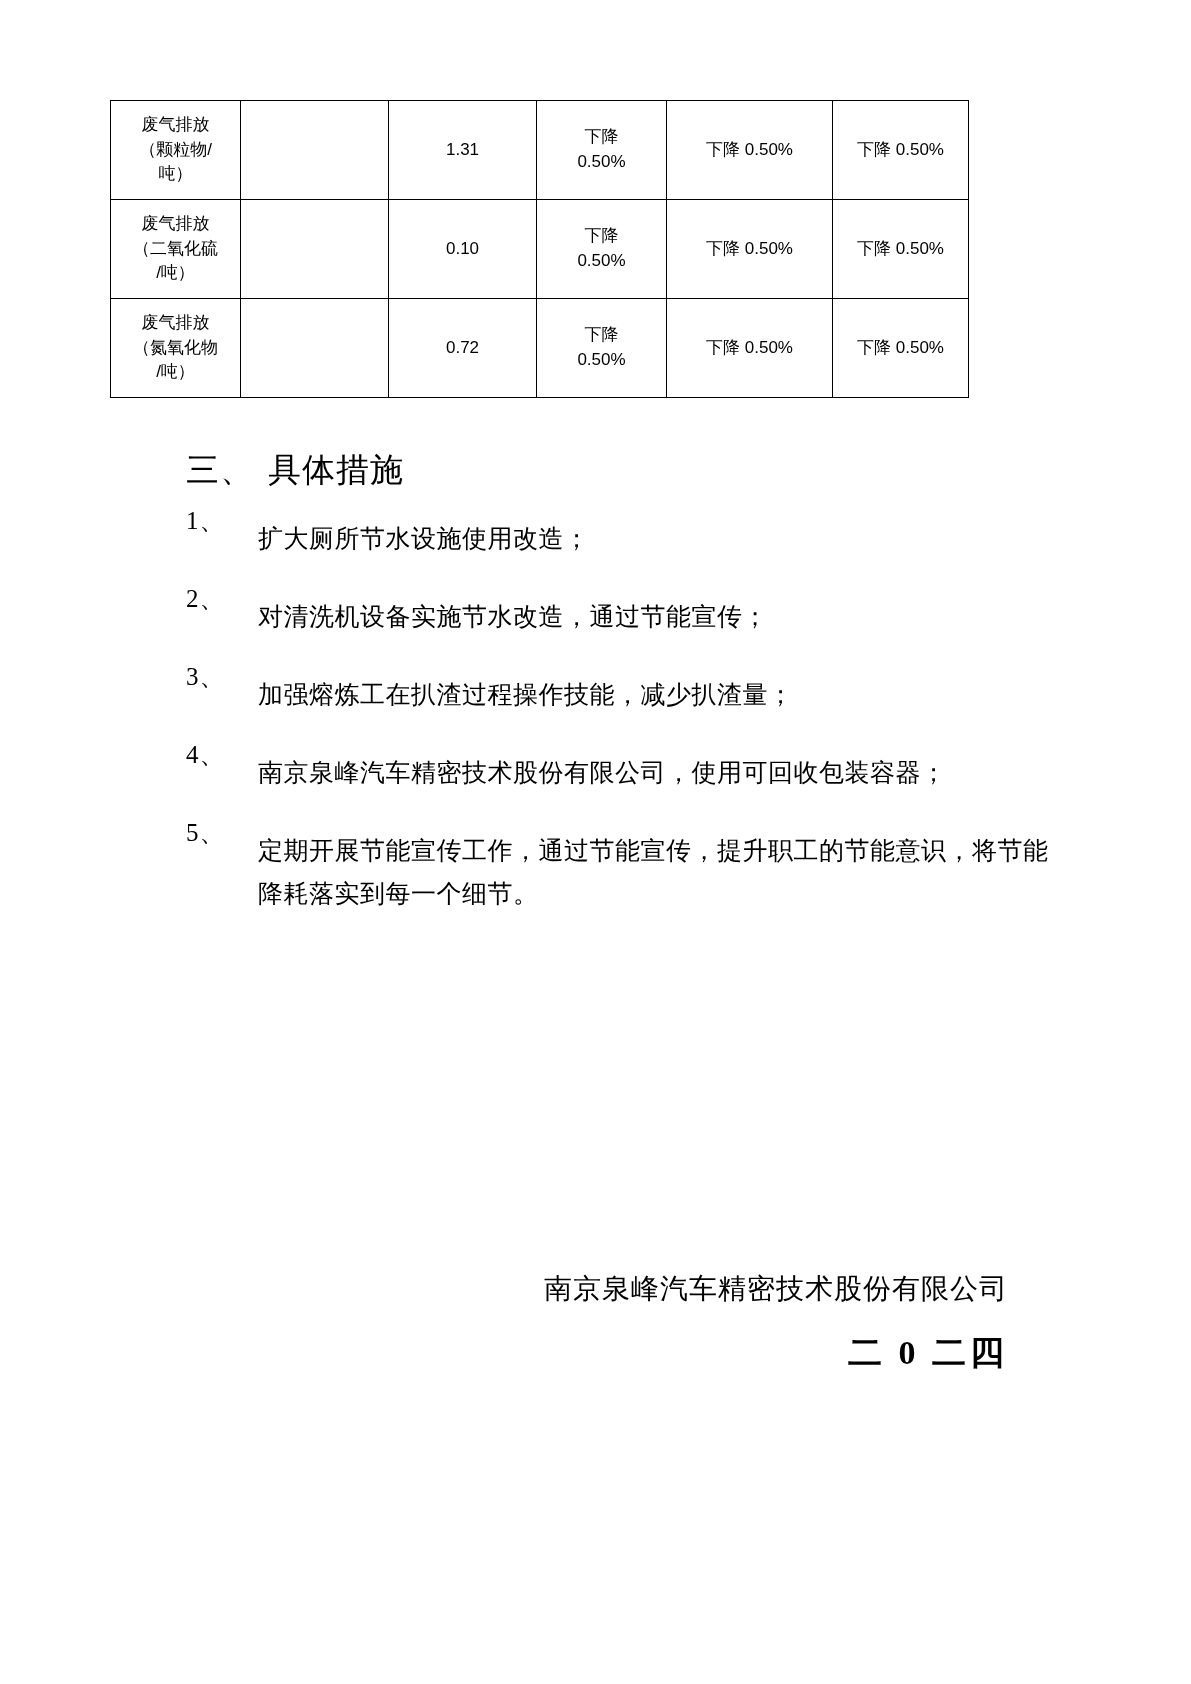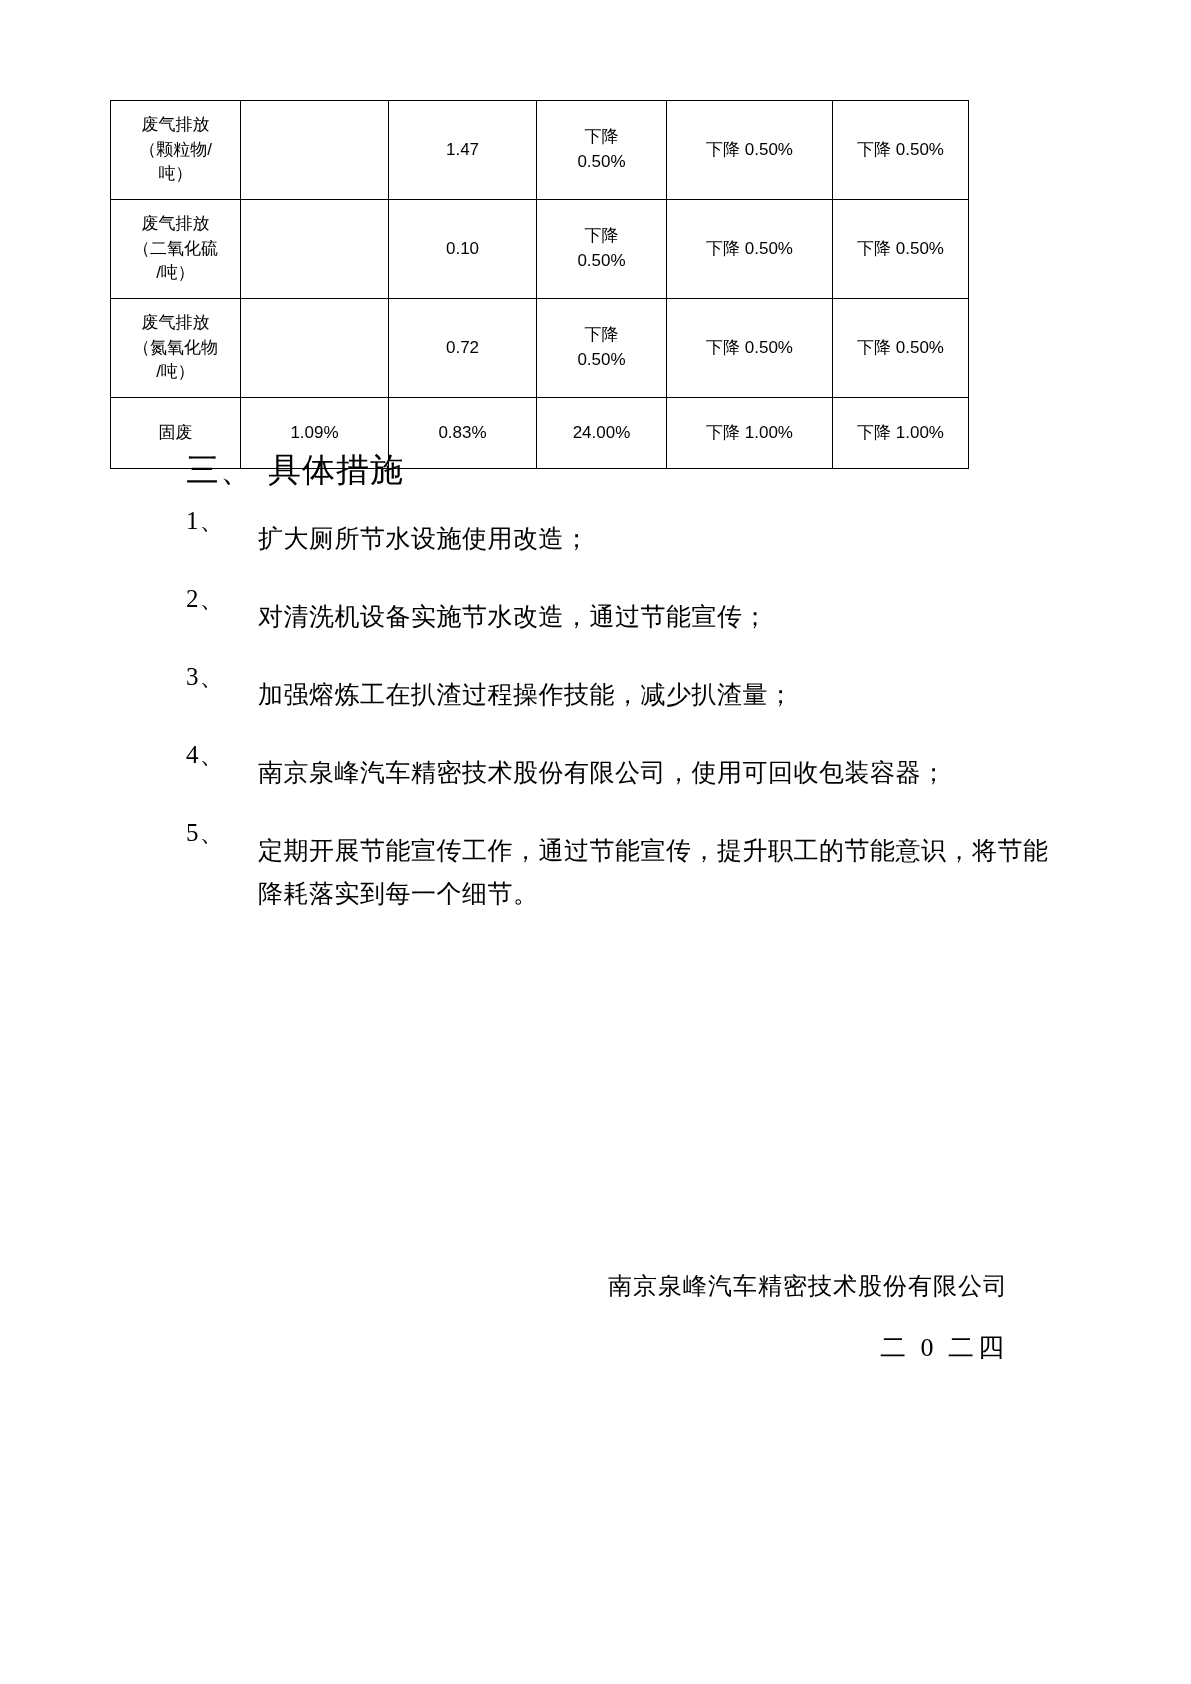--- a/index.html
+++ b/index.html
@@ -92,31 +92,32 @@
     line-height: 1.72;
     margin-top: 9px;
   }
 
   .signature {
     position: absolute;
     left: 0;
     top: 1270px;
     width: 1008px;
     text-align: right;
-    font-size: 24px;
+    font-size: 28px;
     letter-spacing: 1px;
   }
   .date-line {
     position: absolute;
     left: 0;
     top: 1330px;
     width: 1008px;
     text-align: right;
-    font-size: 26px;
+    font-size: 34px;
     letter-spacing: 4px;
+    font-weight: bold;
   }
 </style>
 </head>
 <body>
 
 <div class="page">
 
   <table class="data-table">
     <colgroup>
       <col class="col-a">
@@ -130,21 +131,21 @@
       <tr class="row-tall">
         <td>
             <span class="cellwrap">废气排放
 （颗粒物/
 吨）</span>
           </td>
         <td>
             <span class="cellwrap"></span>
           </td>
         <td>
-            <span class="cellwrap">1.47</span>
+            <span class="cellwrap">1.31</span>
           </td>
         <td>
             <span class="cellwrap">下降
 0.50%</span>
           </td>
         <td>
             <span class="cellwrap">下降 0.50%</span>
           </td>
         <td>
             <span class="cellwrap">下降 0.50%</span>
@@ -189,40 +190,20 @@
             <span class="cellwrap">下降
 0.50%</span>
           </td>
         <td>
             <span class="cellwrap">下降 0.50%</span>
           </td>
         <td>
             <span class="cellwrap">下降 0.50%</span>
           </td>
       </tr>
-      <tr class="row-short">
-        <td>
-            <span class="cellwrap">固废</span>
-          </td>
-        <td>
-            <span class="cellwrap">1.09%</span>
-          </td>
-        <td>
-            <span class="cellwrap">0.83%</span>
-          </td>
-        <td>
-            <span class="cellwrap">24.00%</span>
-          </td>
-        <td>
-            <span class="cellwrap">下降 1.00%</span>
-          </td>
-        <td>
-            <span class="cellwrap">下降 1.00%</span>
-          </td>
-      </tr>
     </tbody>
   </table>
 
   <div class="section-heading">
     <span class="num">三、</span><span>具体措施</span>
   </div>
 
   <div class="list">
     <div class="list-item">
       <span class="idx">1、</span>

